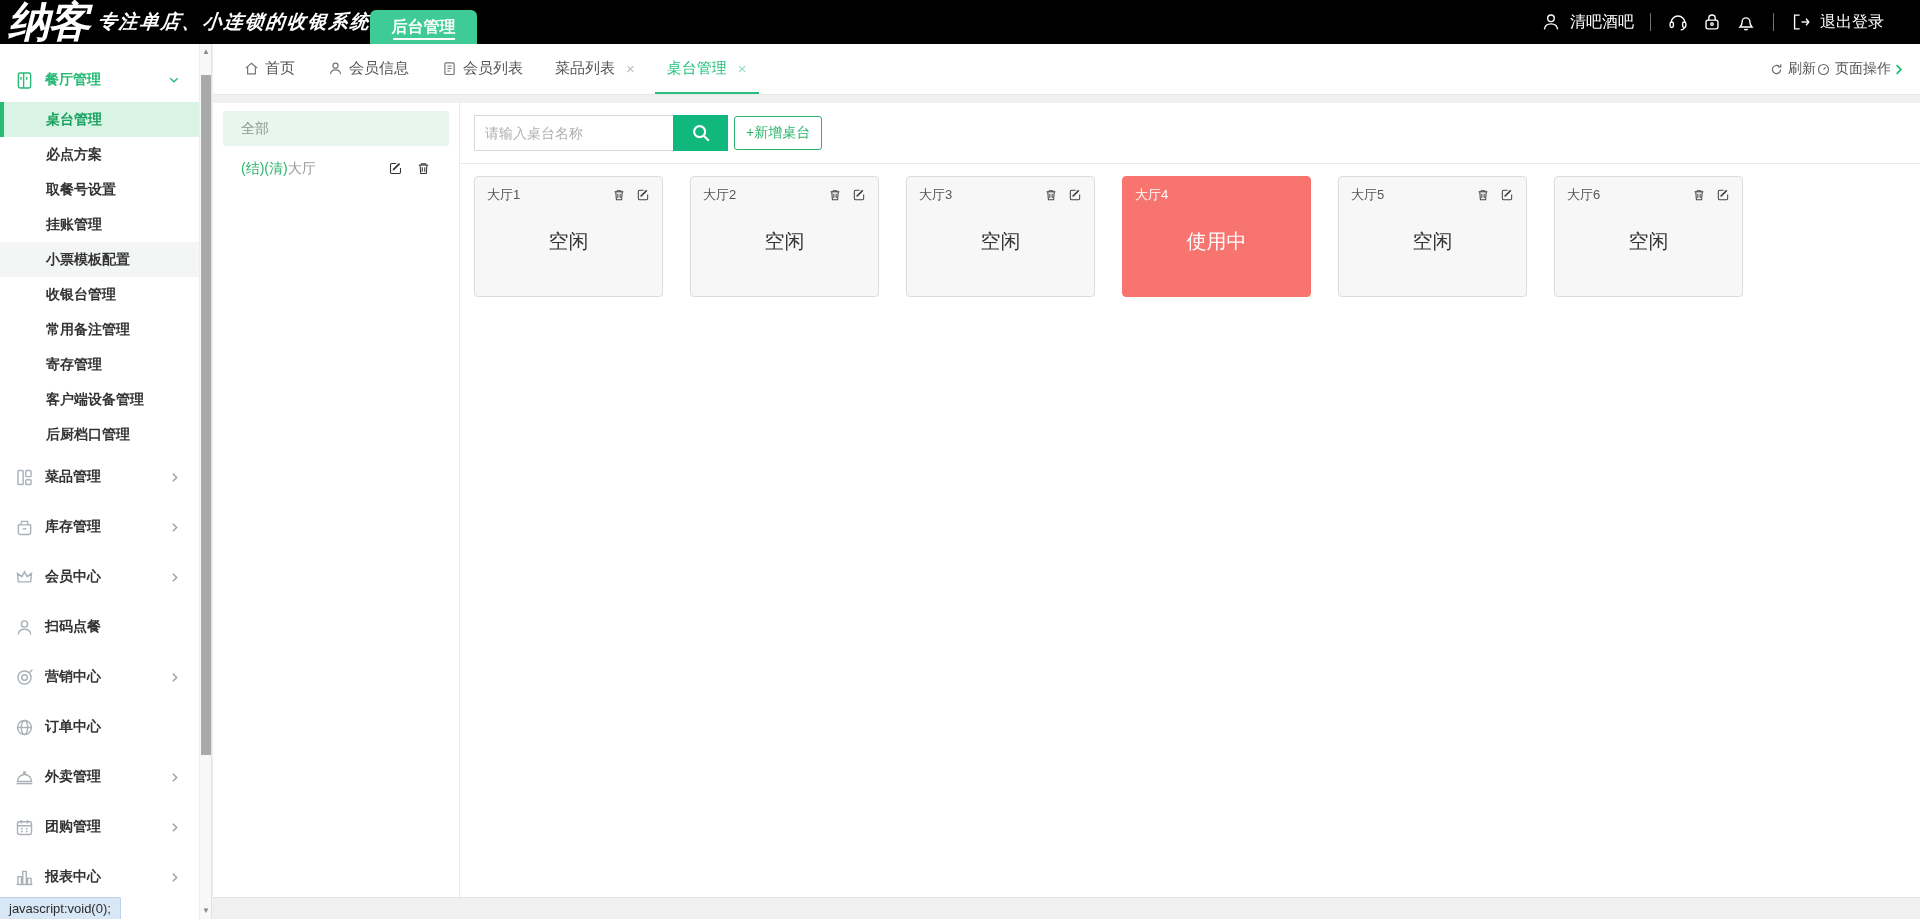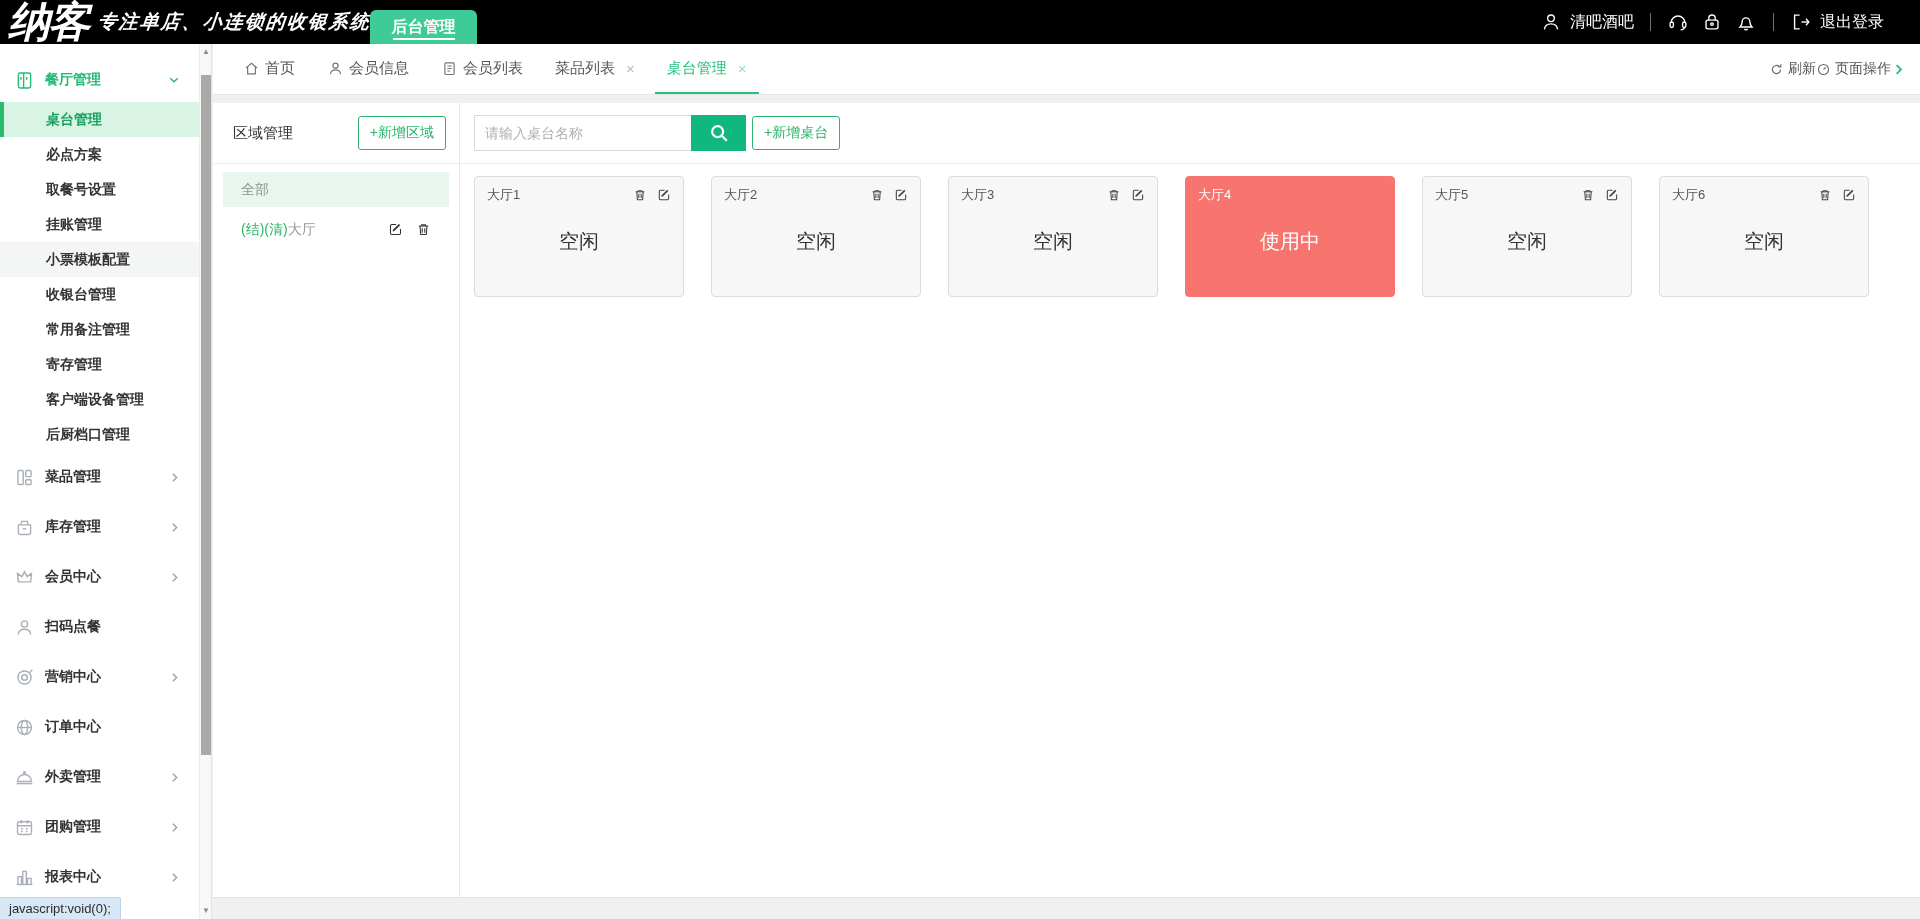--- a/index.html
+++ b/index.html
@@ -59,27 +59,27 @@
   .region-list { padding:8px 10px; }
   .region-row { height:35px; margin-bottom:5px; border-radius:2px; display:flex; align-items:center; justify-content:space-between; padding:0 18px; font-size:14px; cursor:pointer; }
   .region-row.selected { background:#e8f6ee; color:#87988d; }
   .rr-prefix { color:#2cb46c; }
   .rr-name { color:#999; }
   .rr-icons { display:flex; align-items:center; gap:13px; color:#333; }
   .rr-icons svg { cursor:pointer; }
 
   .table-panel { flex:1; }
   .toolbar { height:61px; border-bottom:1px solid #ebebeb; display:flex; align-items:center; padding-left:14px; }
-  .search-input { width:217px; height:36px; border:1px solid #d9d9d9; border-right:none; padding:0 10px; font-size:14px; color:#333; outline:none; font-family:inherit; }
+  .search-input { width:199px; height:36px; border:1px solid #d9d9d9; border-right:none; padding:0 10px; font-size:14px; color:#333; outline:none; font-family:inherit; }
   .search-input::placeholder { color:#b0b0b0; }
   .search-btn { width:55px; height:36px; background:#10b87e; border:none; display:flex; align-items:center; justify-content:center; cursor:pointer; }
   .add-table-btn { margin-left:6px; }
 
   .cards { padding:12px 0 0 14px; display:flex; flex-wrap:wrap; gap:27px; }
-  .card { width:210px; height:121px; background:#f7f7f7; border:1px solid #dcdcdc; border-radius:4px; padding:9px 12px; position:relative; cursor:pointer; }
+  .card { width:189px; height:121px; background:#f7f7f7; border:1px solid #dcdcdc; border-radius:4px; padding:9px 12px; position:relative; cursor:pointer; }
   .card-head { display:flex; align-items:center; justify-content:space-between; }
   .card-name { font-size:13px; color:#555; }
   .card-icons { display:flex; align-items:center; gap:10px; color:#444; }
   .card-icons svg { cursor:pointer; }
   .card-status { text-align:center; margin-top:24px; font-size:20px; color:#333; }
   .card.busy { background:#f8756f; border-color:#f8756f; }
   .card.busy .card-name, .card.busy .card-status { color:#fff; }
   .card.busy .card-icons { visibility:hidden; }
 
   
@@ -314,24 +314,20 @@
     </span>
     <svg class="chev-green" width="15" height="15" viewBox="0 0 24 24" fill="none" stroke="currentColor" stroke-width="3">
         <path d="M9 5l7 7-7 7"></path>
       </svg>
   </div>
 </div>
 
 <div class="content">
 
   <div class="region-panel">
-    <div class="panel-head">
-      <span class="panel-title">区域管理</span>
-      <button class="btn-outline">+新增区域</button>
-    </div>
     <div class="region-list">
       <div class="region-row selected">
         <span>全部</span>
       </div>
       <div class="region-row">
         <span class="rr-label">
           <span class="rr-prefix">(结)(清)</span><span class="rr-name">大厅</span>
         </span>
         <span class="rr-icons">
           <svg width="15" height="15" viewBox="0 0 24 24" fill="none" stroke="currentColor" stroke-width="1.7">

